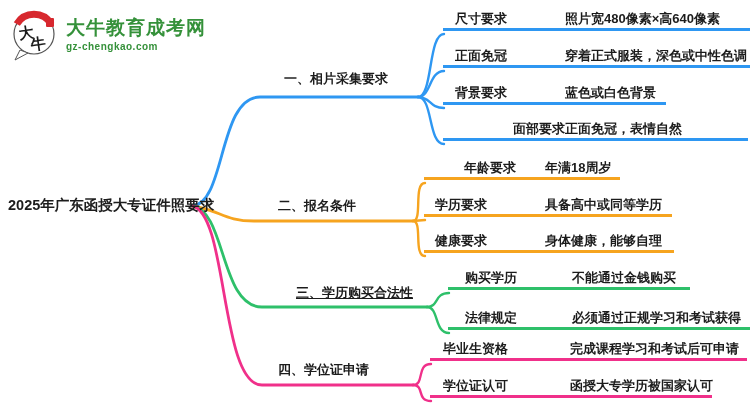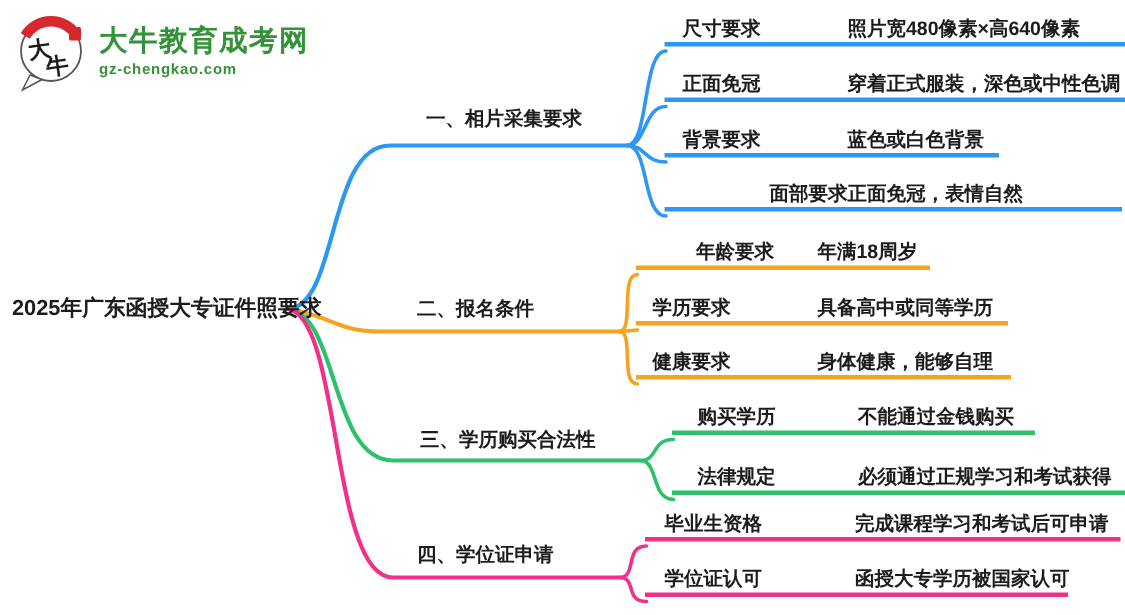--- a/index.html
+++ b/index.html
@@ -23,21 +23,21 @@
     position:absolute; left:8px; top:196px; width:182px;
     font-size:14.5px; font-weight:bold; color:#1c1c1c; white-space:nowrap;
   }
 
   
   .branch-label {
     position:absolute; font-size:13px; font-weight:bold; color:#1c1c1c; white-space:nowrap;
   }
   .bl-1 { left:284px; top:70px; }
   .bl-2 { left:278px; top:197px; }
-  .bl-3 { left:280px; top:284px; }
+  .bl-3 { left:296px; top:284px;text-decoration:underline; }
   .bl-4 { left:278px; top:361px; }
 
   
   .leaf {
     position:absolute; display:flex; align-items:center;
     height:21px; border-bottom:3px solid #b91c1c; white-space:nowrap;
     font-size:13px; font-weight:bold; color:#1c1c1c;
   }
   .leaf .leaf-label { flex:0 0 auto; }
   .g1 .leaf-label { width:110px; margin-left:12px; }

